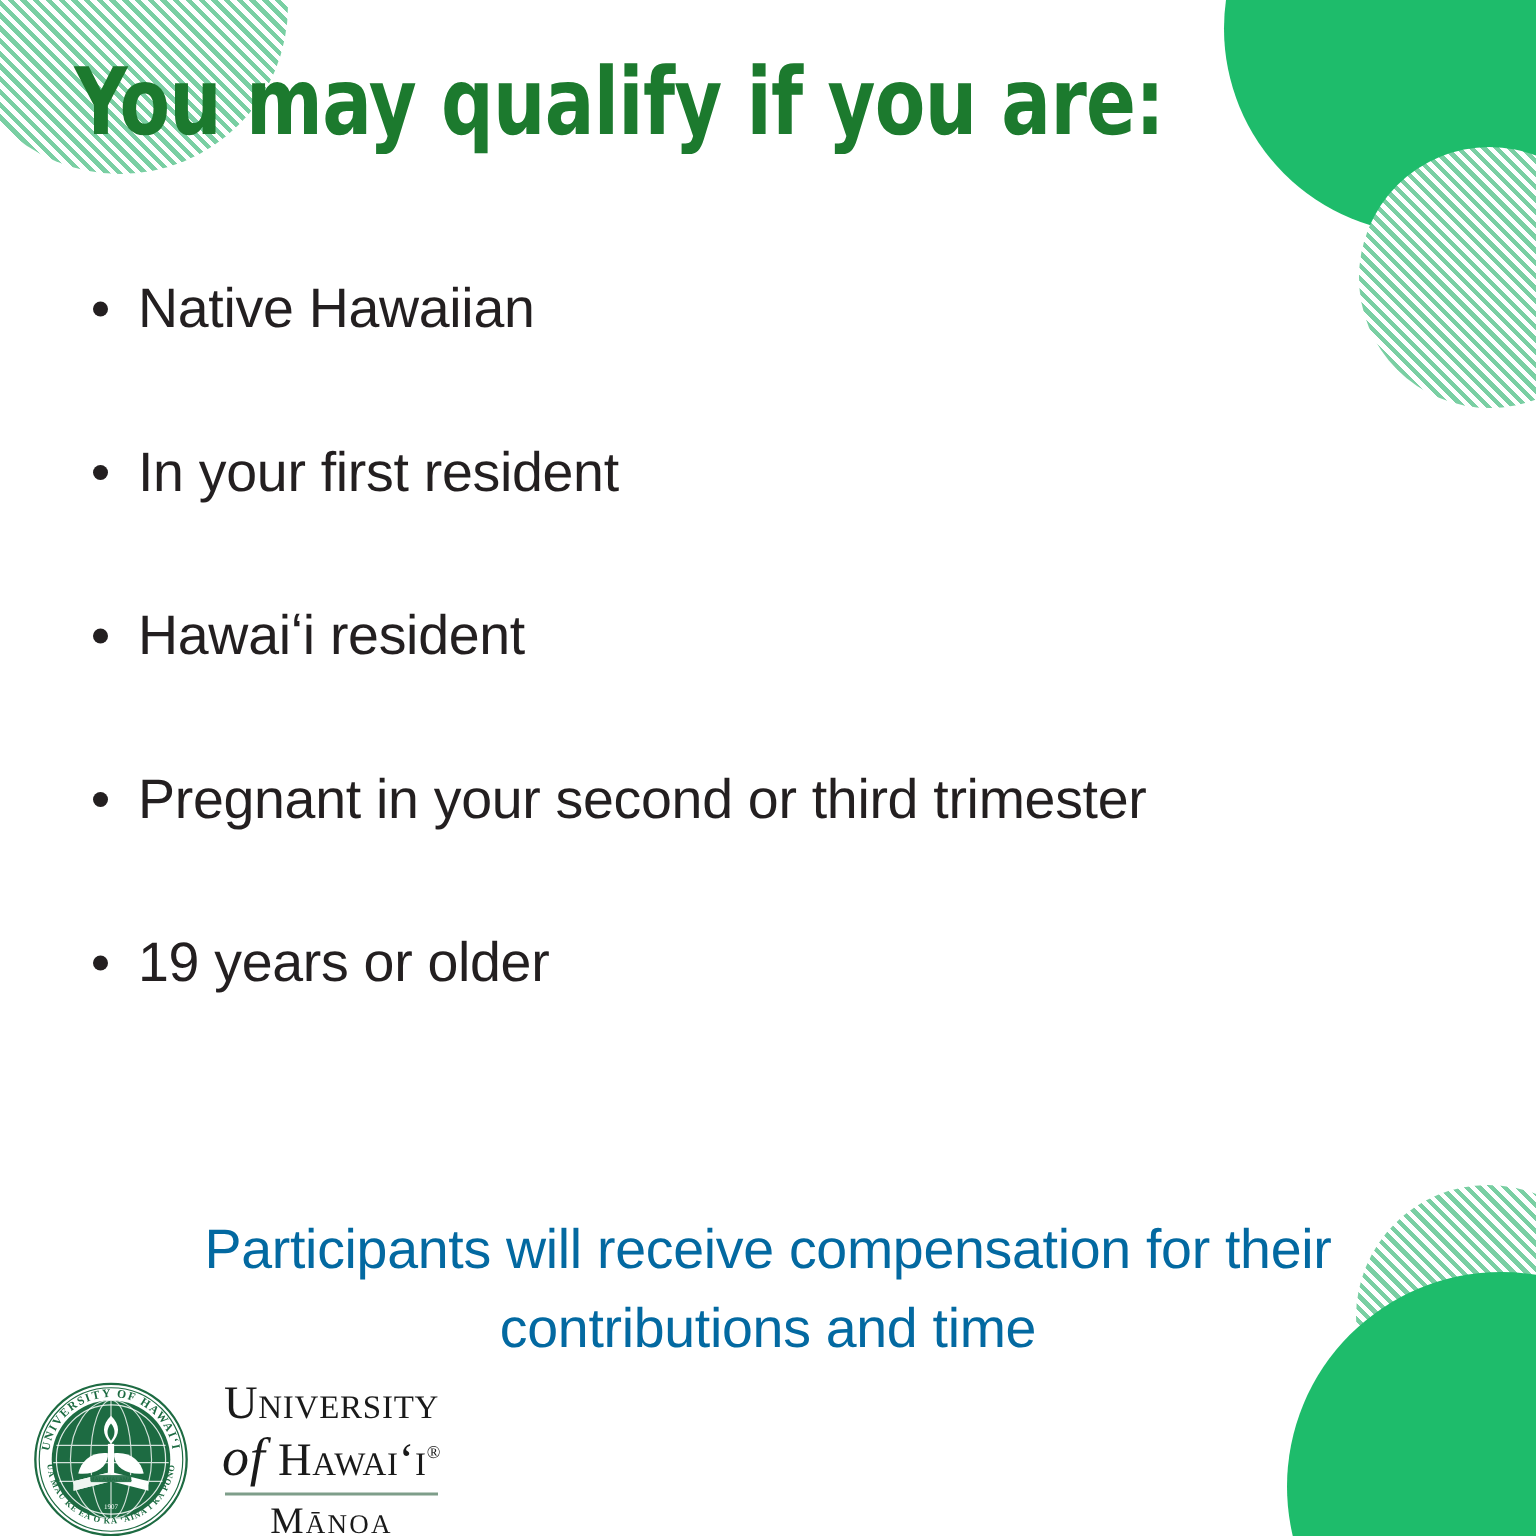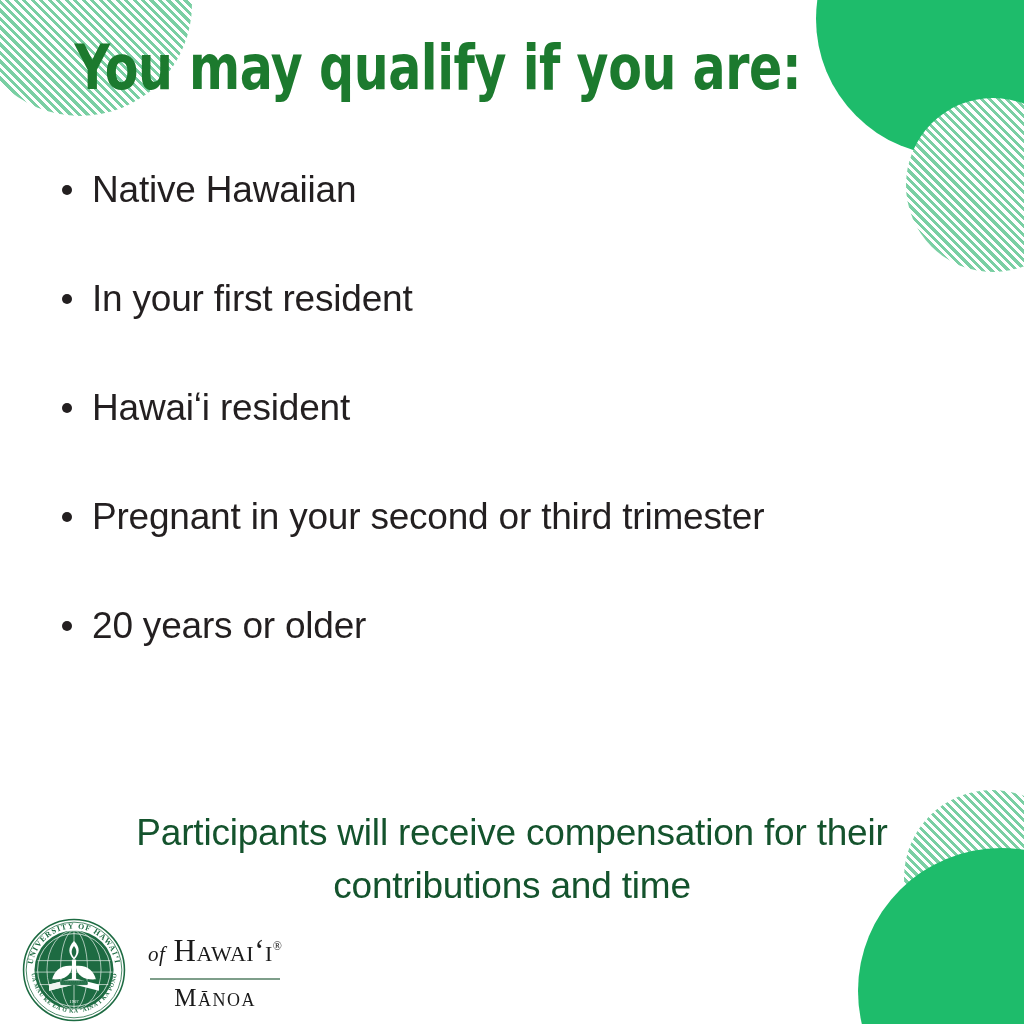--- a/index.html
+++ b/index.html
@@ -72,41 +72,41 @@
     height: 286px;
     z-index: 2;
   }
 
   
   #heading {
     position: absolute;
     left: 0;
     top: 34px;
     width: 876px;
-    text-align: center;
+    text-align: left;
     z-index: 5;
   }
   #heading .heading-text {
     display: inline-block;
     font-family: "Liberation Sans Narrow", "DejaVu Sans Condensed", "Liberation Sans", sans-serif;
     font-weight: bold;
     font-size: 62px;
     line-height: 68px;
     letter-spacing: -0.5px;
     color: #1C7A2E;
     transform: scaleX(0.88);
     transform-origin: center center;
     white-space: nowrap;
   }
 
   
   #criteria-list {
     position: absolute;
     left: 58px;
-    top: 152px;
+    top: 168px;
     width: 930px;
     margin: 0;
     padding: 0;
     list-style: none;
     z-index: 4;
   }
   #criteria-list li {
     position: relative;
     padding-left: 34px;
     margin: 0 0 34px 0;
@@ -137,21 +137,21 @@
   #compensation {
     position: absolute;
     left: 62px;
     top: 806px;
     width: 900px;
     text-align: center;
     font-family: "Liberation Sans", sans-serif;
     font-weight: 300;
     font-size: 37px;
     line-height: 53px;
-    color: #14532d;
+    color: #0369a1;
     letter-spacing: -0.2px;
     z-index: 4;
   }
 
   
   #logo {
     position: absolute;
     left: 22px;
     top: 918px;
     display: flex;
@@ -180,21 +180,21 @@
   .wm-line2 {
     font-size: 31px;
     line-height: 35px;
     letter-spacing: 0.5px;
     white-space: nowrap;
     font-variant: small-caps;
   }
   .wm-of {
     font-style: italic;
     font-variant: normal;
-    font-size: 21px;
+    font-size: 36px;
   }
   .wm-reg {
     font-size: 12px;
     vertical-align: super;
   }
   .wm-rule {
     height: 2px;
     background: #7e9e8a;
     margin: 5px 2px 4px 2px;
   }
@@ -237,21 +237,21 @@
     <li>
       <span class="bullet-dot"></span>
       <span class="item-text">Hawaiʻi resident</span>
     </li>
     <li>
       <span class="bullet-dot"></span>
       <span class="item-text">Pregnant in your second or third trimester</span>
     </li>
     <li>
       <span class="bullet-dot"></span>
-      <span class="item-text">20 years or older</span>
+      <span class="item-text">19 years or older</span>
     </li>
   </ul>
 
   <div id="compensation">Participants will receive compensation for their contributions and time</div>
 
   <div id="logo">
 
     <svg id="logo-seal" viewBox="0 0 200 200">
       <circle cx="100" cy="100" r="97" fill="none" stroke="#1D6B42" stroke-width="3"></circle>
       <circle cx="100" cy="100" r="92" fill="none" stroke="#1D6B42" stroke-width="1.5"></circle>
@@ -285,20 +285,21 @@
         <textPath href="#sealArcTop" startOffset="50%" text-anchor="middle">UNIVERSITY OF HAWAIʻI</textPath>
       </text>
       <text font-family="Liberation Serif, serif" font-size="11" font-weight="bold" fill="#1D6B42" letter-spacing="1.2">
         <textPath href="#sealArcBottom" startOffset="50%" text-anchor="middle">UA MAU KE EA O KA ʻĀINA I KA PONO</textPath>
       </text>
       <text x="100" y="127" font-family="Liberation Sans, sans-serif" font-size="7" fill="#1D6B42" text-anchor="middle" letter-spacing="0.6">MALAMALAMA</text>
       <text x="100" y="164" font-family="Liberation Serif, serif" font-size="9" fill="#ffffff" text-anchor="middle">1907</text>
     </svg>
 
     <div id="logo-wordmark">
+      <div class="wm-line1">University</div>
       <div class="wm-line2">
         <span class="wm-of">of</span>
         <span>Hawaiʻi</span><span class="wm-reg">®</span>
       </div>
       <div class="wm-rule"></div>
       <div class="wm-line3">Mānoa</div>
     </div>
   </div>
 
 </div>

